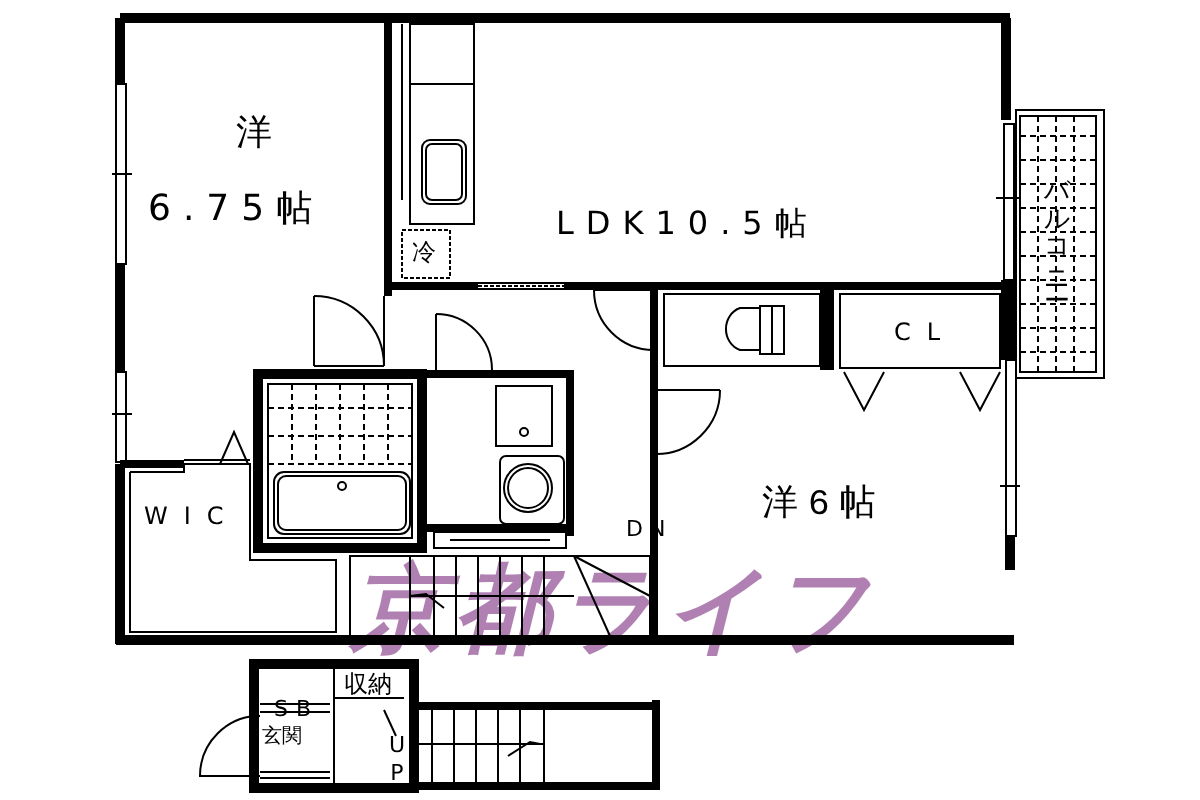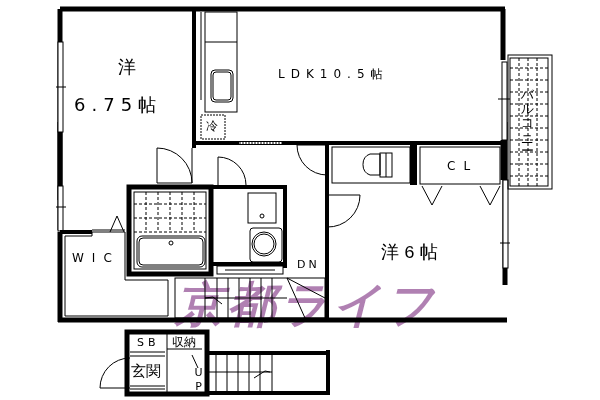--- a/index.html
+++ b/index.html
@@ -1,19 +1,19 @@
 <!DOCTYPE html>
 <html><head>
 <meta charset="utf-8">
 <style>
   html, body { margin:0; padding:0; background:#ffffff; }
   body { width:600px; height:400px; overflow:hidden; position:relative; font-family:"DejaVu Sans", sans-serif; }
   #plan { position:absolute; left:0; top:0; width:600px; height:400px; }
   .lbl { position:absolute; color:#000; white-space:nowrap; font-family:"DejaVu Sans", sans-serif; line-height:1; }
-  .big { font-size:12px; letter-spacing:6px; }
+  .big { font-size:16px; letter-spacing:6px;margin-top:36px; }
   .mid { font-size:18px; letter-spacing:2px; }
   .sm  { font-size:12px; letter-spacing:4px; }
   .xs  { font-size:11px; letter-spacing:2px; }
   .vert { writing-mode:vertical-rl; font-size:13px; letter-spacing:1px; }
   .watermark { position:absolute; left:175px; top:273px; font-size:48px; font-weight:bold; color:#701a75; letter-spacing:4px; opacity:0.55; font-style:italic; z-index:0; }
 </style>
 </head>
 <body>
 
 <div class="watermark">京都ライフ</div>
@@ -220,17 +220,17 @@
 </svg>
 
 <div class="lbl mid" style="left:118px;top:58px;">洋</div>
 <div class="lbl mid" style="left:74px;top:96px;letter-spacing:6px;">6.75帖</div>
 <div class="lbl big" style="left:278px;top:68px;">LDK10.5帖</div>
 <div class="lbl mid" style="left:381px;top:244px;letter-spacing:5px;font-family:Liberation Mono, monospace;">洋6帖</div>
 <div class="lbl sm" style="left:72px;top:252px;letter-spacing:8px;">WIC</div>
 <div class="lbl sm" style="left:447px;top:160px;letter-spacing:8px;text-align:right;">CL</div>
 <div class="lbl vert" style="left:521px;top:80px;">バルコニー</div>
 <div class="lbl xs" style="left:206px;top:120px;font-size:12px;">冷</div>
-<div class="lbl xs" style="left:297px;top:259px;letter-spacing:3px;text-align:center;">DN</div>
-<div class="lbl xs" style="left:137px;top:337px;letter-spacing:4px;text-align:right;">SB</div>
+<div class="lbl xs" style="left:313px;top:259px;letter-spacing:3px;text-align:center;">DN</div>
+<div class="lbl xs" style="left:137px;top:349px;letter-spacing:4px;text-align:right;">SB</div>
 <div class="lbl xs" style="left:172px;top:336px;font-size:12px;letter-spacing:0;">収納</div>
-<div class="lbl xs" style="left:131px;top:364px;font-size:15px;letter-spacing:0;">玄関</div>
+<div class="lbl xs" style="left:131px;top:364px;font-size:10px;letter-spacing:0;">玄関</div>
 <div class="lbl" style="left:193px;top:366px;font-size:11px;writing-mode:vertical-rl;text-orientation:upright;letter-spacing:1px;">UP</div>
 
 </body></html>

